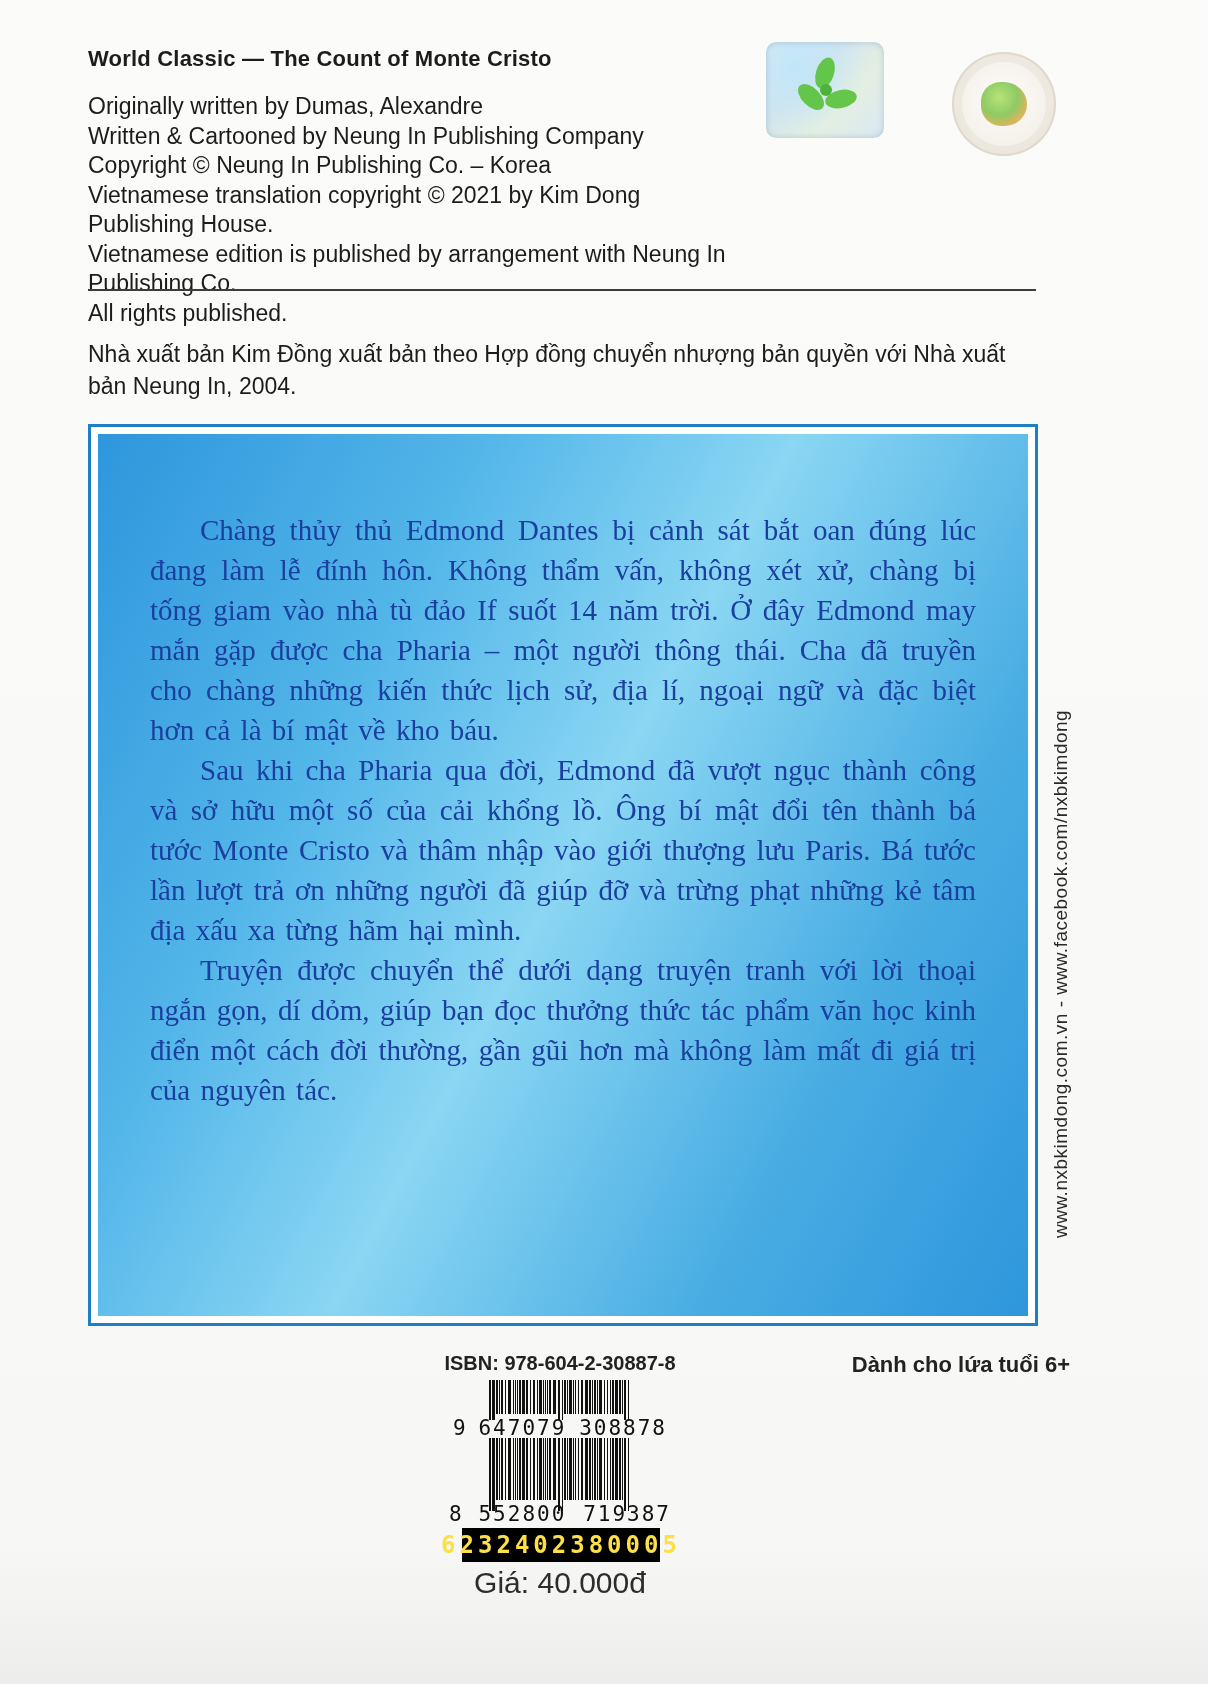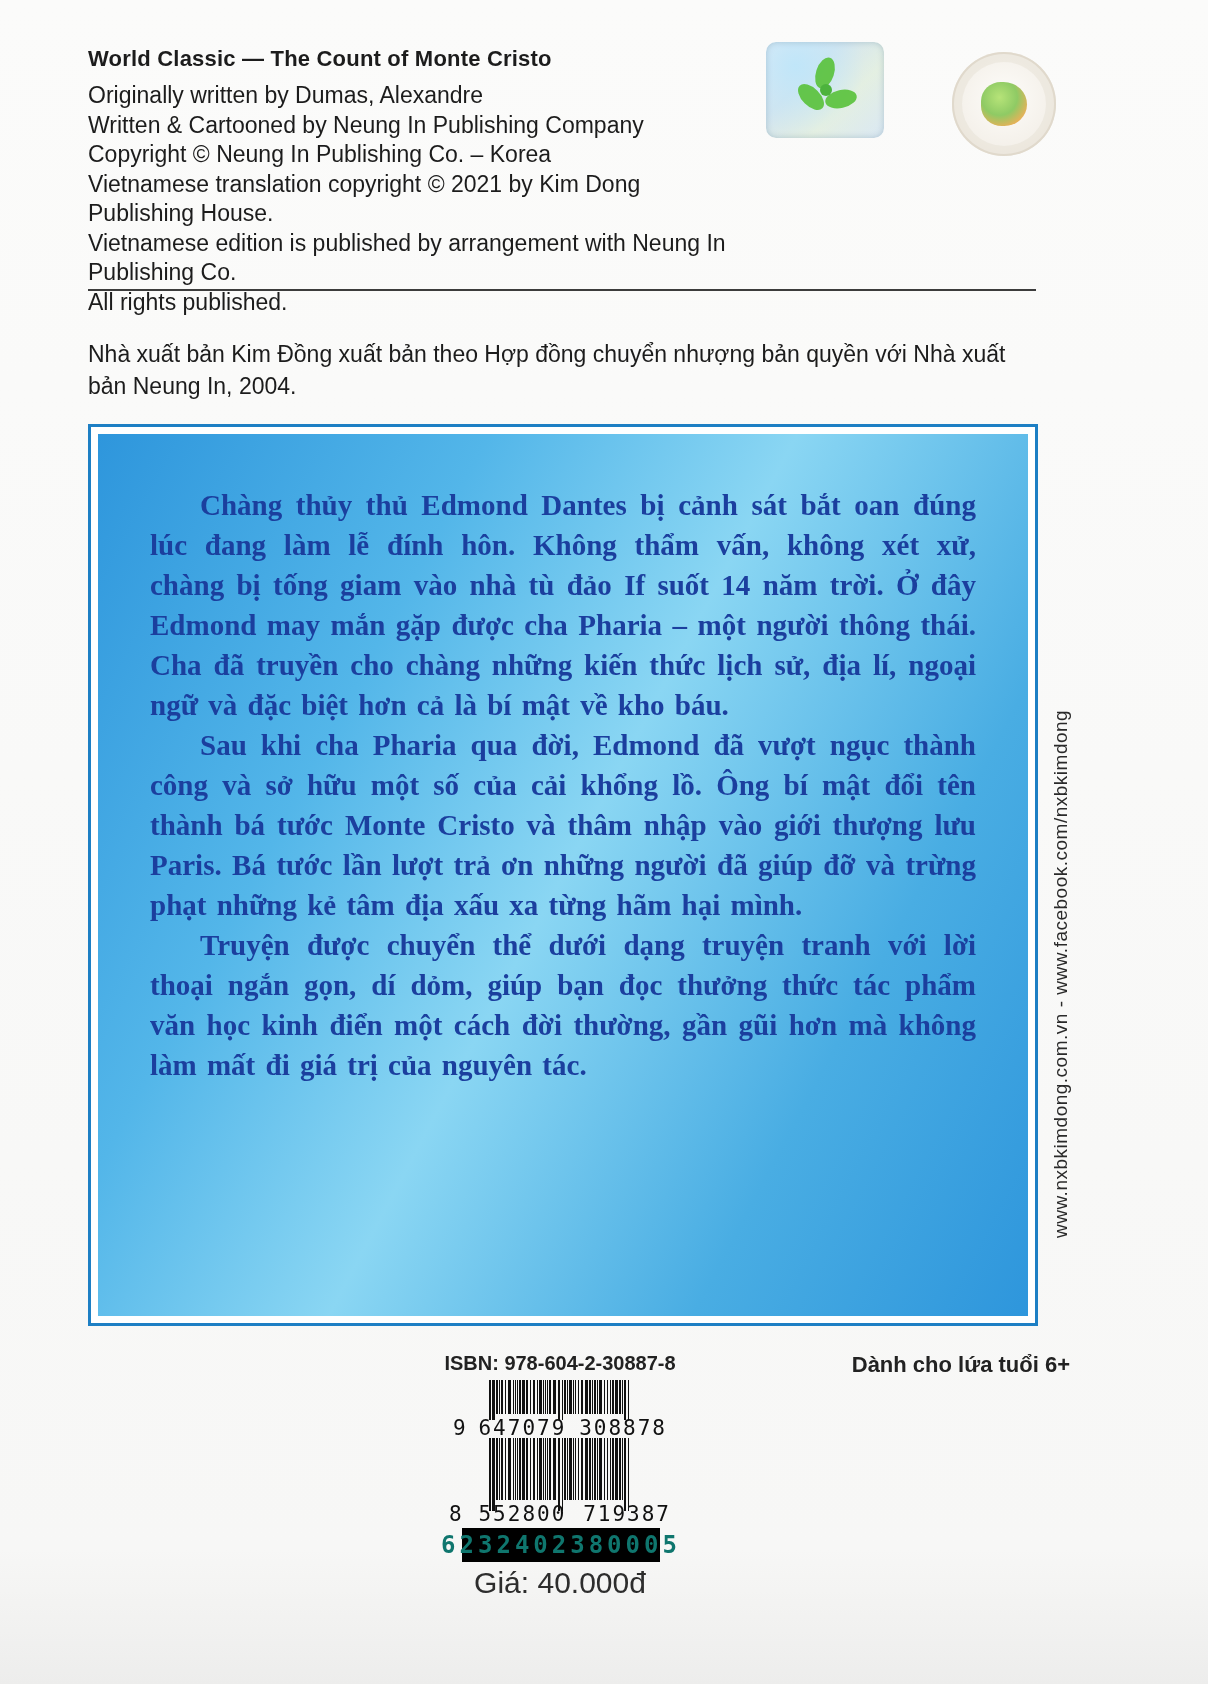--- a/index.html
+++ b/index.html
@@ -8,21 +8,21 @@
     width:1208px;height:1684px;
     background:linear-gradient(180deg,#fbfbfa 0%,#f7f7f6 92%,#ededec 100%);
     font-family:"Liberation Sans",sans-serif;
     color:#1c1c1c;
     overflow:hidden;
     margin:0 auto;
   }
 
   
   .colophon{position:absolute;left:88px;top:46px;width:660px;}
-  .colophon .title{font-size:22px;font-weight:bold;margin-bottom:9px;letter-spacing:.2px;}
+  .colophon .title{font-size:22px;font-weight:bold;margin-bottom:20px;letter-spacing:.2px;}
   .colophon .line{font-size:23px;line-height:29.5px;}
 
   
   .holo-sticker{
     position:absolute;left:766px;top:42px;width:118px;height:96px;
     border-radius:10px;
     background:
       radial-gradient(circle at 25% 25%, rgba(190,230,250,.9), rgba(230,240,250,.2) 60%),
       linear-gradient(135deg,#dfeaf5 0%,#cfe2ec 35%,#e3efdc 65%,#d7e6f2 100%);
     box-shadow:inset 0 0 6px rgba(120,150,170,.45);
@@ -45,22 +45,21 @@
   .notice{position:absolute;left:88px;top:315px;width:930px;font-size:23px;line-height:32px;}
 
   
   .blurb-box{
     position:absolute;left:88px;top:424px;width:950px;height:902px;
     box-sizing:border-box;border:3px solid #1d7fc4;background:#ffffff;padding:7px;
   }
   .blurb-inner{
     box-sizing:border-box;width:100%;height:100%;
     background:linear-gradient(118deg,#2e96dc 0%,#53b6e9 28%,#8ad6f3 50%,#49ade3 76%,#2e96dc 100%);
-    padding:51px 52px 30px 52px;
-    font-weight:bold;
+    padding:76px 52px 30px 52px;
   }
   .blurb-inner p{
     margin:0;
     font-family:"Liberation Serif","DejaVu Serif",serif;
     font-size:29px;line-height:40px;
     color:#1b3f9e;
     text-align:justify;
     text-indent:50px;
     word-spacing:3px;
   }
@@ -80,21 +79,21 @@
   .barcode-2{left:448px;top:1438px;width:224px;}
   .bars{display:flex;justify-content:center;align-items:flex-start;overflow:visible;}
   .barcode-1 .bars{height:34px;}
   .barcode-2 .bars{height:62px;}
   .digits{display:flex;justify-content:space-between;align-items:baseline;
           font-family:"DejaVu Sans Mono","Liberation Mono",monospace;
           font-size:21px;color:#111;margin-top:2px;padding:0 1px;}
   .digits .grp{letter-spacing:2px;}
   .product-code{
     position:absolute;left:462px;top:1528px;width:198px;height:34px;background:#000;
-    color:#0f766e;display:flex;align-items:center;justify-content:center;
+    color:#fde047;display:flex;align-items:center;justify-content:center;
     font-family:"DejaVu Sans Mono","Liberation Mono",monospace;
     font-size:24px;font-weight:bold;letter-spacing:4px;
   }
   .price{position:absolute;left:398px;top:1566px;width:324px;text-align:center;
          font-size:30px;color:#2d2d2d;}
   .age-label{position:absolute;left:820px;top:1352px;width:250px;text-align:right;
              font-size:22px;font-weight:bold;color:#222;}
 </style>
 </head>
 <body>

